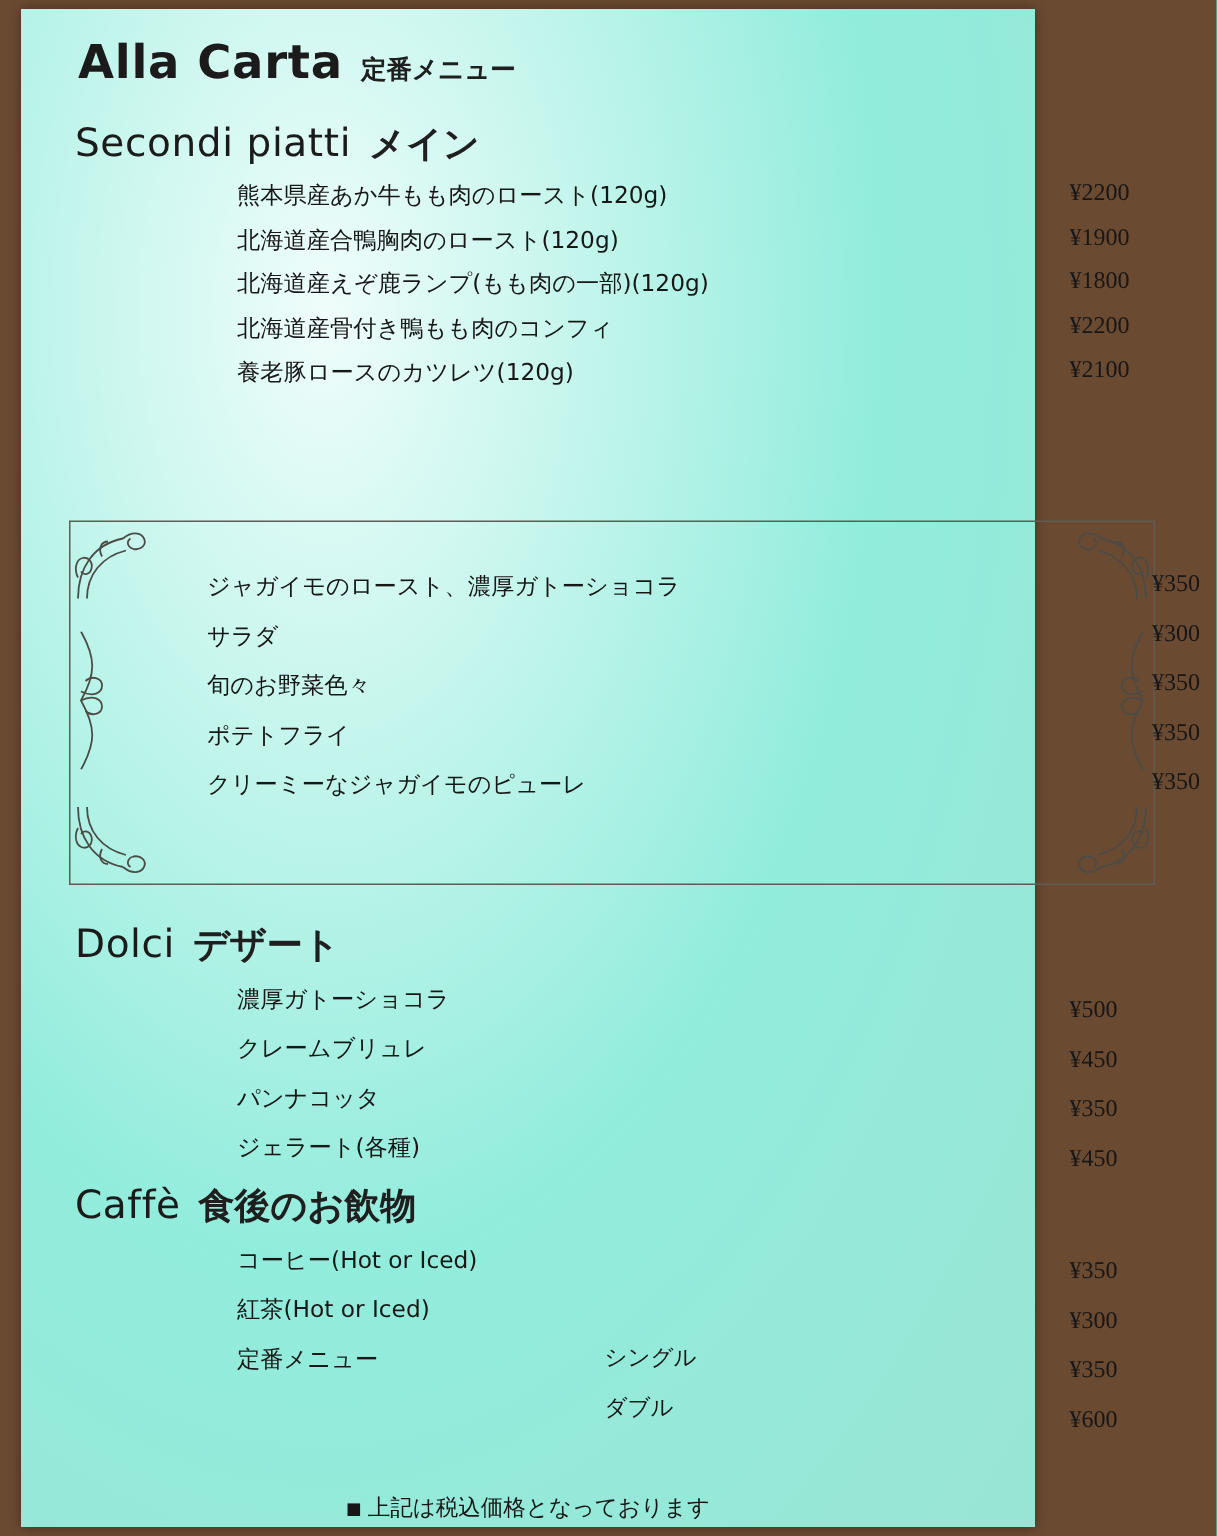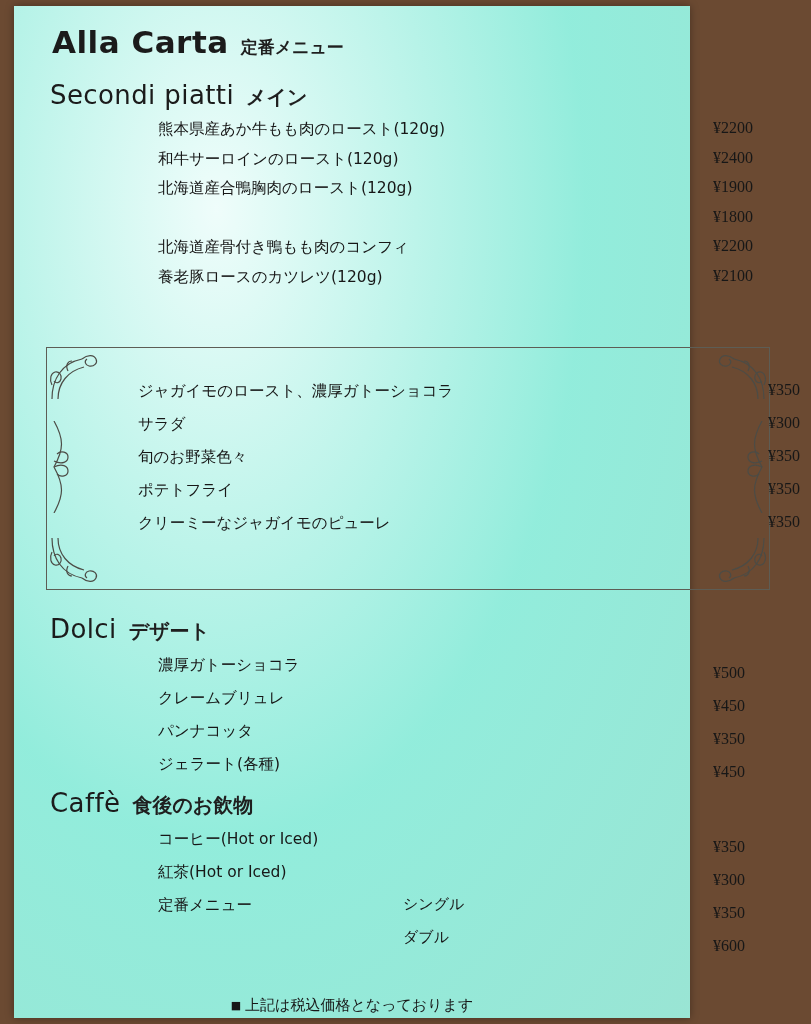--- a/index.html
+++ b/index.html
@@ -58,21 +58,21 @@
   .h-sec {
     font-family: "DejaVu Sans", sans-serif;
     font-weight: normal;
     font-size: 26px;
     letter-spacing: 0.4px;
     color: #1b1b1b;
   }
   .h-sec-sub {
     font-family: "DejaVu Sans", sans-serif;
     font-weight: bold;
-    font-size: 20px;
+    font-size: 24px;
     color: #1f1f1f;
   }
   .h-note {
     font-family: "DejaVu Sans", sans-serif;
     font-size: 15px;
     color: #2a2a2a;
     font-weight: normal;
   }
 
   
@@ -190,28 +190,25 @@
       <div class="title-row">
         <span class="h-sec">Secondi piatti</span>
         <span class="h-sec-sub">メイン</span>
       </div>
       <div class="items" id="secondi-items">
         <div class="item-row">
           <span class="item-name">熊本県産あか牛もも肉のロースト(120g)</span>
           <span class="item-price">¥2200</span>
         </div>
         <div class="item-row">
-          <span class="item-name">和牛サーロインのロースト(120g)</span>
-          <span class="item-price">¥2400</span>
-        </div>
-        <div class="item-row">
           <span class="item-name">北海道産合鴨胸肉のロースト(120g)</span>
           <span class="item-price">¥1900</span>
         </div>
         <div class="item-row">
+          <span class="item-name">北海道産えぞ鹿ランプ(もも肉の一部)(120g)</span>
           <span class="item-price">¥1800</span>
         </div>
         <div class="item-row">
           <span class="item-name">北海道産骨付き鴨もも肉のコンフィ</span>
           <span class="item-price">¥2200</span>
         </div>
         <div class="item-row">
           <span class="item-name">養老豚ロースのカツレツ(120g)</span>
           <span class="item-price">¥2100</span>
         </div>

